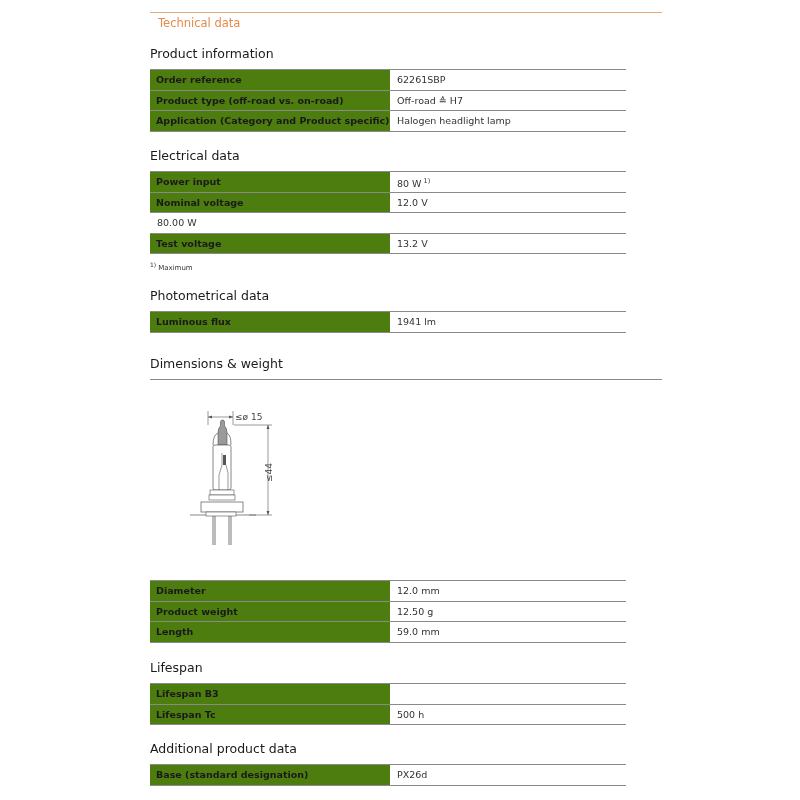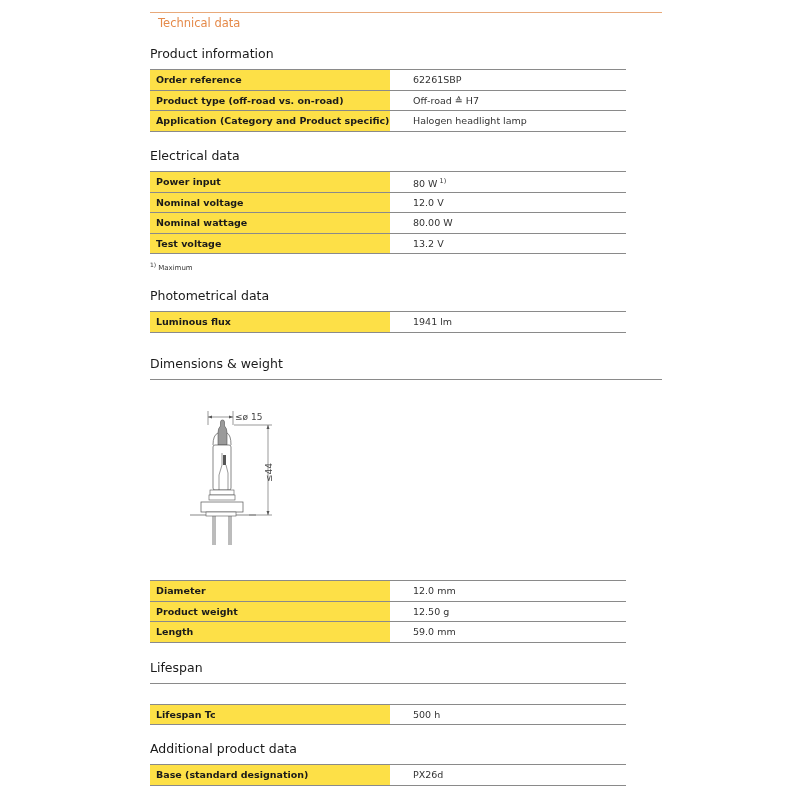--- a/index.html
+++ b/index.html
@@ -4,22 +4,22 @@
 <style>
   html, body { margin: 0; padding: 0; background: #ffffff; }
   body { width: 800px; height: 800px; position: relative; overflow: hidden;
          font-family: "DejaVu Sans", "Liberation Sans", sans-serif; color: #1a1a1a; }
   .page { position: absolute; left: 150px; top: 0; width: 512px; }
   .top-rule { position: absolute; left: 0; top: 12px; width: 512px; height: 0; border-top: 1px solid #e8a97a; }
   .kicker { position: absolute; left: 8px; top: 16px; font-size: 11.5px; color: #e58a4a; }
   .section-title { position: absolute; left: 0; font-size: 12.5px; font-weight: normal; color: #1a1a1a; }
   .table { position: absolute; left: 0; width: 476px; border-top: 1.5px solid #8a8a8a; }
   .row { display: flex; height: 19.5px; border-bottom: 1.5px solid #8a8a8a; font-size: 9.5px; }
-  .row .label { width: 240px; background: #fde047; font-weight: bold; padding-left: 6px; line-height: 19.5px; box-sizing: border-box; }
-  .row .value { flex: 1; padding-left: 23px; line-height: 19.5px; color: #333; }
+  .row .label { width: 240px; background: #4d7c0f; font-weight: bold; padding-left: 6px; line-height: 19.5px; box-sizing: border-box; }
+  .row .value { flex: 1; padding-left: 7px; line-height: 19.5px; color: #333; }
   .row .value sup { font-size: 6.5px; vertical-align: 4px; margin-left: 2px; }
   .footnote { position: absolute; left: 0; font-size: 7px; color: #333; }
   .footnote sup { font-size: 6px; vertical-align: 3px; margin-right: 2px; }
   .wide-rule { position: absolute; left: 0; width: 512px; border-top: 1px solid #8a8a8a; }
   .drawing { position: absolute; left: 34px; top: 405px; width: 100px; height: 145px; }
   .drawing text { font-family: "DejaVu Sans", "Liberation Sans", sans-serif; }
 </style>
 </head>
 <body>
 
@@ -47,21 +47,20 @@
   <div class="table" style="top:171px">
     <div class="row">
       <div class="label">Power input</div>
       <div class="value"><span>80 W</span><sup>1)</sup></div>
     </div>
     <div class="row">
       <div class="label">Nominal voltage</div>
       <div class="value">12.0 V</div>
     </div>
     <div class="row">
-      <div class="label">Nominal wattage</div>
       <div class="value">80.00 W</div>
     </div>
     <div class="row">
       <div class="label">Test voltage</div>
       <div class="value">13.2 V</div>
     </div>
   </div>
   <div class="footnote" style="top:261px"><sup>1)</sup><span>Maximum</span></div>
 
   <div class="section-title" style="top:288px">Photometrical data</div>
@@ -123,20 +122,21 @@
     </div>
     <div class="row">
       <div class="label">Length</div>
       <div class="value">59.0 mm</div>
     </div>
   </div>
 
   <div class="section-title" style="top:660px">Lifespan</div>
   <div class="table" style="top:683px">
     <div class="row">
+      <div class="label">Lifespan B3</div>
     </div>
     <div class="row">
       <div class="label">Lifespan Tc</div>
       <div class="value">500 h</div>
     </div>
   </div>
 
   <div class="section-title" style="top:741px">Additional product data</div>
   <div class="table" style="top:764px">
     <div class="row">

